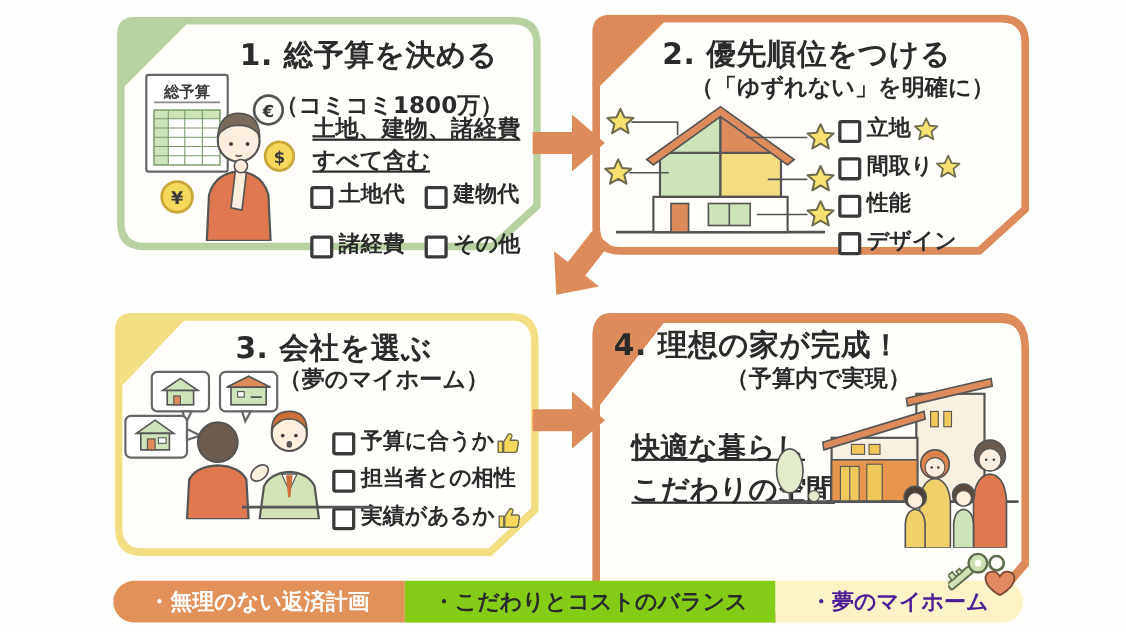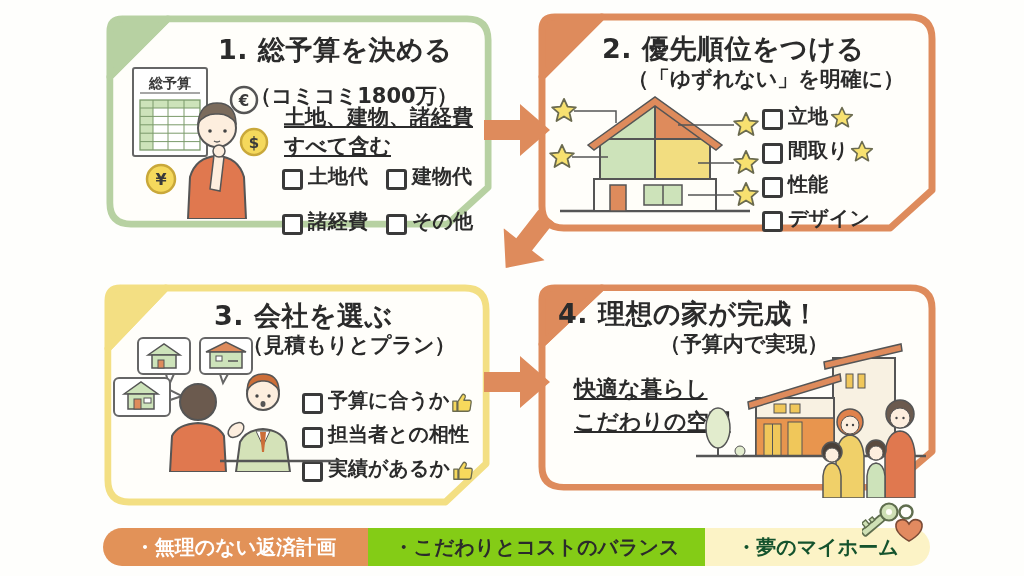--- a/index.html
+++ b/index.html
@@ -26,21 +26,21 @@
   .thumb{margin-left:2px;}
 
   .arrow{position:absolute;}
   .arrow-diag{transform:rotate(128deg);}
 
   .footer-bar{position:absolute;left:103px;top:528px;height:38px;display:flex;font-family:Liberation Serif, serif;}
   .fseg{display:flex;align-items:center;justify-content:center;
         font-weight:bold;font-size:20px;white-space:nowrap;}
   .fseg1{width:265px;background:#e29258;color:#ffffff;border-radius:20px 0 0 20px;}
   .fseg2{width:337px;background:#84cc16;color:#2b2b2b;}
-  .fseg3{width:225px;background:#fcf3c6;color:#14532d;border-radius:0 20px 20px 0;}
+  .fseg3{width:225px;background:#fcf3c6;color:#4c1d95;border-radius:0 20px 20px 0;}
   .key-icon{position:absolute;left:862px;top:496px;}
   .illu{position:absolute;}
 </style>
 </head>
 <body>
 
 <div class="stage">
 
   <svg width="0" height="0" style="position:absolute">
     <defs>
@@ -171,21 +171,21 @@
       <use href="#stargroup" transform="translate(198,108) scale(1.15)"></use>
     </svg>
   </div>
 
   <div class="card" style="left:104px;top:284px;width:386px;height:222px">
     <svg class="bg" viewBox="0 0 400 220" preserveAspectRatio="none">
       <path d="M64,4 L374,4 Q396,4 396,26 L396,178 L354,216 L26,216 Q4,216 4,194 L4,64 Z" fill="#fffefa" stroke="#f3df83" stroke-width="7" stroke-linejoin="round"></path>
       <path d="M4,64 L4,17 Q4,4 17,4 L64,4 Z" fill="#f3df83" stroke="#f3df83" stroke-width="7" stroke-linejoin="round"></path>
     </svg>
     <div class="title" style="left:110px;right:6px;top:14px">3. 会社を選ぶ</div>
-    <div class="subtitle" style="left:110px;right:6px;top:47px">（見積もりとプラン）</div>
+    <div class="subtitle" style="left:110px;right:6px;top:47px">（夢のマイホーム）</div>
     <div class="checks" style="left:198px;top:101px">
       <div class="check-row">
         <span class="cbx"></span>
         <span>予算に合うか</span>
         <svg class="thumb" viewBox="0 0 24 24" width="22" height="22">
           <path d="M2,10 h4.5 v11 H2 Z M7.5,21 V10.5 L12,3.5 q1,-1.6 2.6,-0.7 q1.6,0.9 0.9,2.9 L14,9 h6 q2.3,0 2,2.3 l-1.1,7.4 q-0.3,2.3 -2.6,2.3 H9 Z" fill="#f7d95c" stroke="#6b6b4f" stroke-width="1.4" stroke-linejoin="round"></path>
         </svg>
       </div>
       <div class="check-row">
         <span class="cbx"></span>
@@ -226,28 +226,28 @@
       <ellipse cx="155" cy="74" rx="2.5" ry="3" fill="#555"></ellipse>
       <polygon points="148,101 162,101 155,116" fill="#fff" stroke="#555" stroke-width="1"></polygon>
       <polygon points="152,102 158,102 156,122 154,122" fill="#cc6e38"></polygon>
       <ellipse cx="128" cy="100" rx="9" ry="6" fill="#fdeede" stroke="#555" stroke-width="1.5" transform="rotate(-40 128 100)"></ellipse>
       <circle cx="90" cy="72" r="18" fill="#6b5a4e" stroke="#555" stroke-width="2"></circle>
       <path d="M62,142 L64,106 Q70,94 90,93 Q110,94 116,106 L118,142 Z" fill="#e0784f" stroke="#555" stroke-width="2"></path>
       <line x1="112" y1="131" x2="232" y2="131" stroke="#555" stroke-width="2.5"></line>
     </svg>
   </div>
 
-  <div class="card" style="left:538px;top:284px;width:398px;height:207px">
+  <div class="card" style="left:538px;top:284px;width:398px;height:282px">
     <svg class="bg" viewBox="0 0 400 220" preserveAspectRatio="none">
       <path d="M64,4 L374,4 Q396,4 396,26 L396,178 L354,216 L26,216 Q4,216 4,194 L4,64 Z" fill="#fffefa" stroke="#de8b5c" stroke-width="7" stroke-linejoin="round"></path>
       <path d="M4,64 L4,17 Q4,4 17,4 L64,4 Z" fill="#de8b5c" stroke="#de8b5c" stroke-width="7" stroke-linejoin="round"></path>
     </svg>
     <div class="title" style="left:20px;right:6px;top:12px">4. 理想の家が完成！</div>
     <div class="subtitle" style="left:20px;right:6px;top:46px">（予算内で実現）</div>
-    <div class="body-text" style="left:36px;top:88px;font-size:22px;line-height:1.5">
+    <div class="body-text" style="left:36px;top:104px;font-size:26px;line-height:1.5">
       <div>快適な暮らし</div>
       <div>こだわりの空間</div>
     </div>
 
     <svg class="illu" style="left:150px;top:52px" width="246" height="162" viewBox="0 0 246 162">
       <rect x="145" y="22" width="62" height="98" fill="#f8f1e2" stroke="#555" stroke-width="2"></rect>
       <polygon points="136,26 213,8 214,15 137,33" fill="#de8b5c" stroke="#555" stroke-width="1.5"></polygon>
       <rect x="158" y="38" width="7" height="14" fill="#f0c75a" stroke="#555" stroke-width="1"></rect>
       <rect x="170" y="38" width="7" height="14" fill="#f0c75a" stroke="#555" stroke-width="1"></rect>
       <rect x="68" y="62" width="78" height="58" fill="#f8f1e2" stroke="#555" stroke-width="2"></rect>

